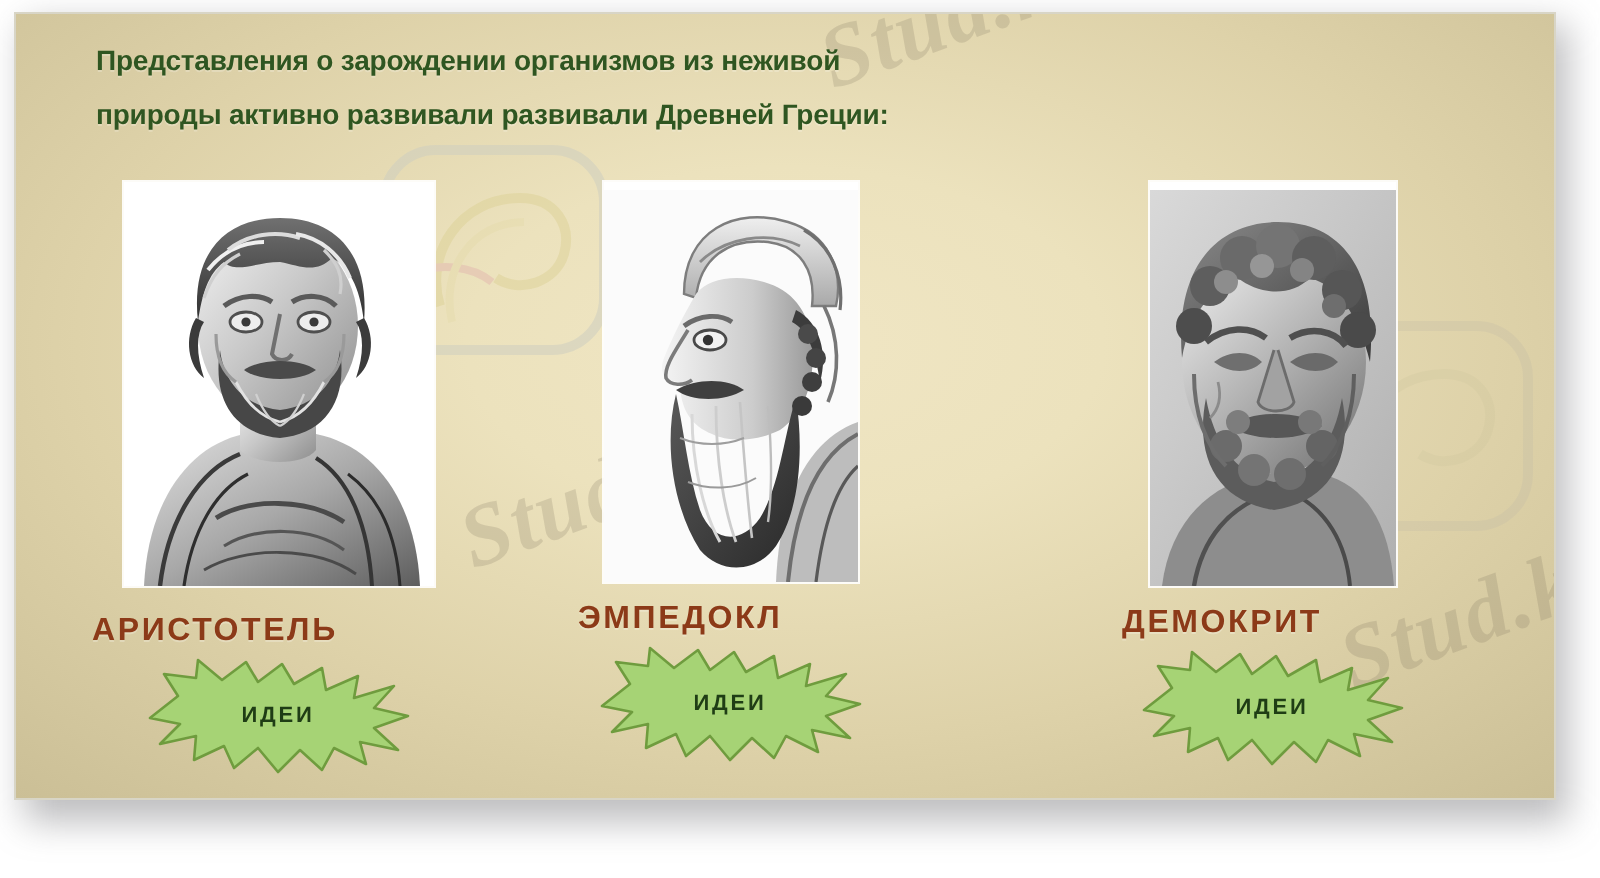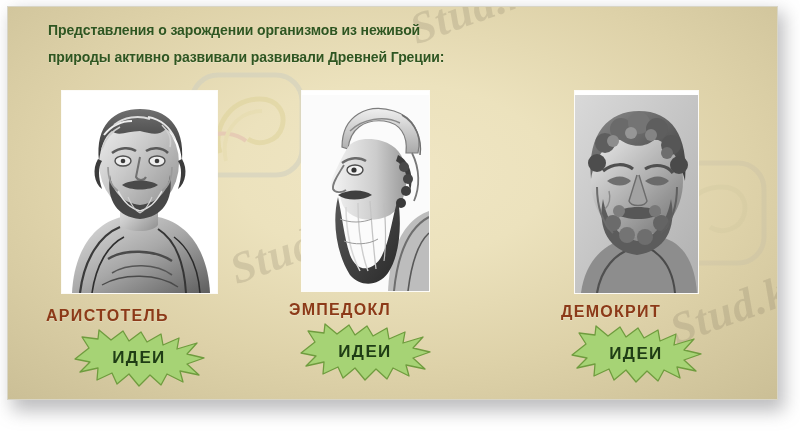--- a/index.html
+++ b/index.html
@@ -170,21 +170,21 @@
     height: 58px;
   }
   .burst-label {
     position: absolute;
     inset: 0;
     display: flex;
     align-items: center;
     justify-content: center;
     color: #1f3d15;
     font-weight: bold;
-    font-size: 17px;
+    font-size: 11px;
     letter-spacing: 1.4px;
     padding-bottom: 1px;
   }
 </style>
 </head>
 <body>
 
 <div id="page">
 
   <div id="slide-shadow"></div>

